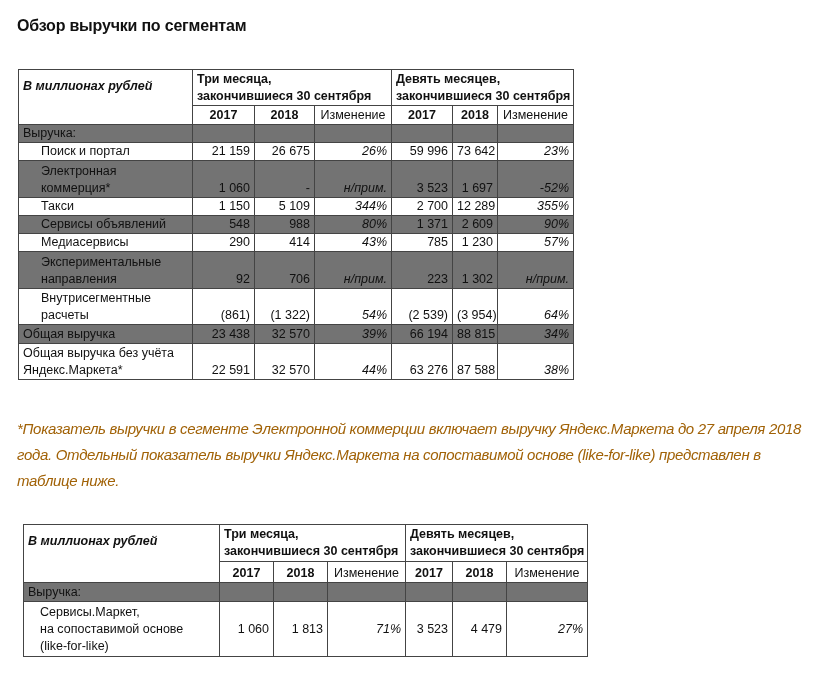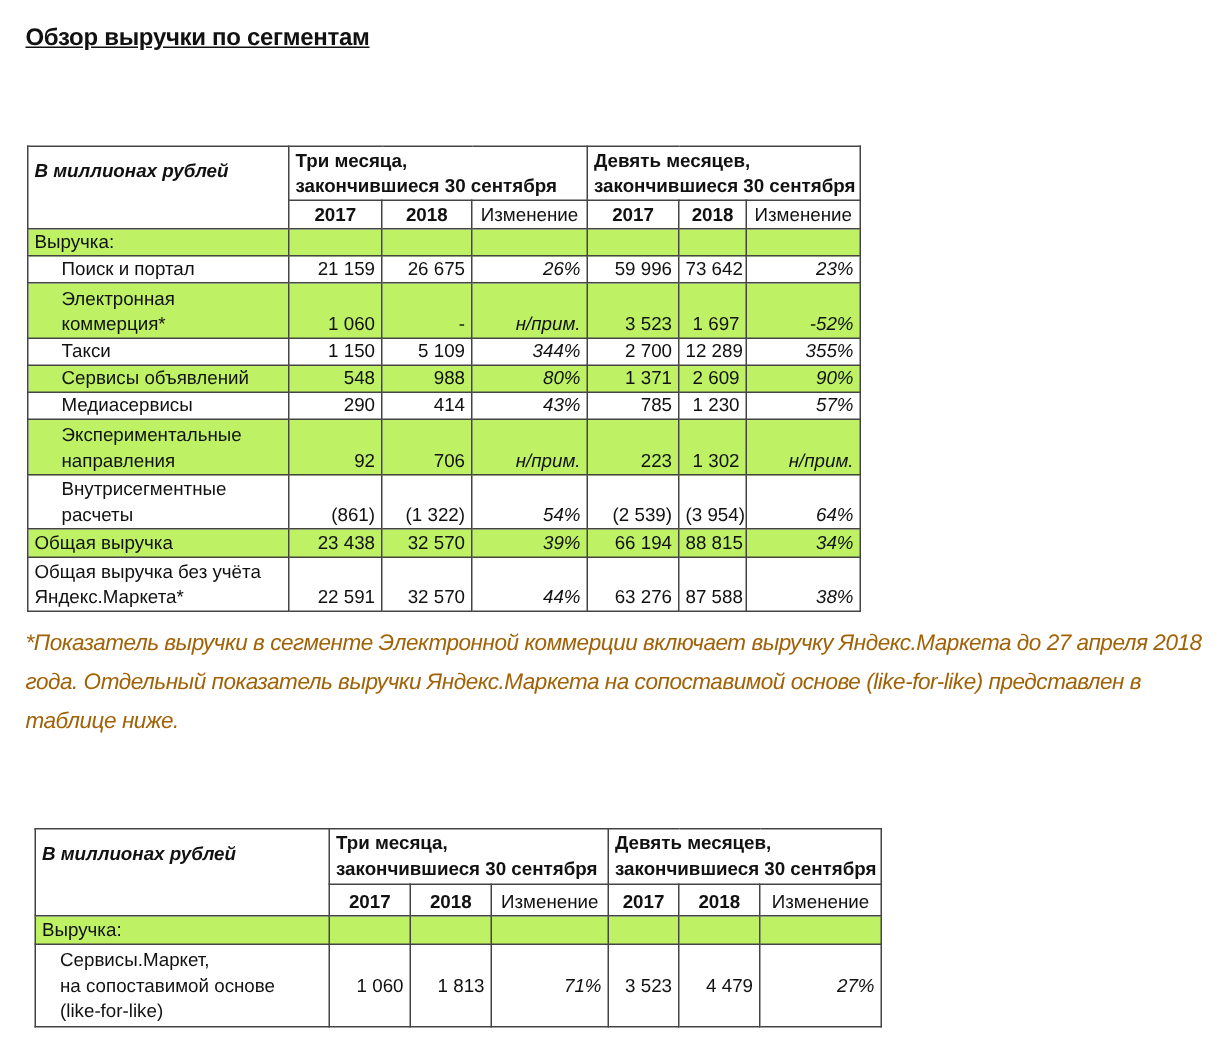--- a/index.html
+++ b/index.html
@@ -1,28 +1,28 @@
 <!DOCTYPE html>
 <html><head>
 <meta charset="utf-8">
 <style>
   html, body { margin: 0; padding: 0; background: #ffffff; }
   body { width: 818px; height: 694px; position: relative; overflow: hidden; font-family: "Liberation Sans", sans-serif; color: #111; }
-  .title { position: absolute; left: 17px; top: 17px; font-size: 16px; font-weight: bold; letter-spacing: -0.2px; text-decoration: underline; }
-  table.fin { position: absolute; border-collapse: collapse; font-family: "Liberation Sans", sans-serif; font-size: 12.5px; color: #111; table-layout: fixed; margin-top: 28px; }
+  .title { position: absolute; left: 17px; top: 17px; font-size: 16px; font-weight: bold; letter-spacing: -0.2px; }
+  table.fin { position: absolute; border-collapse: collapse; font-family: "Liberation Sans", sans-serif; font-size: 12.5px; color: #111; table-layout: fixed; }
   table.fin td { border: 1px solid #444; padding: 0 4px; vertical-align: bottom; line-height: 17px; white-space: nowrap; }
   table.fin td.hdr-unit { vertical-align: top; font-weight: bold; font-style: italic; padding-top: 8px; padding-left: 4px; }
   table.fin td.hdr-period { text-align: left; font-weight: bold; vertical-align: middle; line-height: 17px; }
   table.fin td.yr { text-align: center; font-weight: bold; }
   table.fin td.chg-h { text-align: center; }
   table.fin td.num { text-align: right; }
   table.fin td.pct { text-align: right; font-style: italic; padding-left: 20px; }
   table.fin td.lbl { white-space: normal; }
   table.fin td.lbl.ind { padding-left: 22px; }
-  table.fin tr.blue td { background: #bef264; }
+  table.fin tr.blue td { background: #737373; }
   #t1 { left: 18px; top: 69px; width: 556px; }
   #t2 { left: 23px; top: 524px; width: 565px; }
   .footnote { position: absolute; left: 17px; top: 416px; width: 790px; font-size: 15px; font-style: italic; line-height: 26px; color: #a16207; font-family: "Liberation Sans", sans-serif; letter-spacing: -0.3px; }
 </style>
 </head>
 <body>
 
 <div class="title">Обзор выручки по сегментам</div>
 
 <table class="fin" id="t1">

